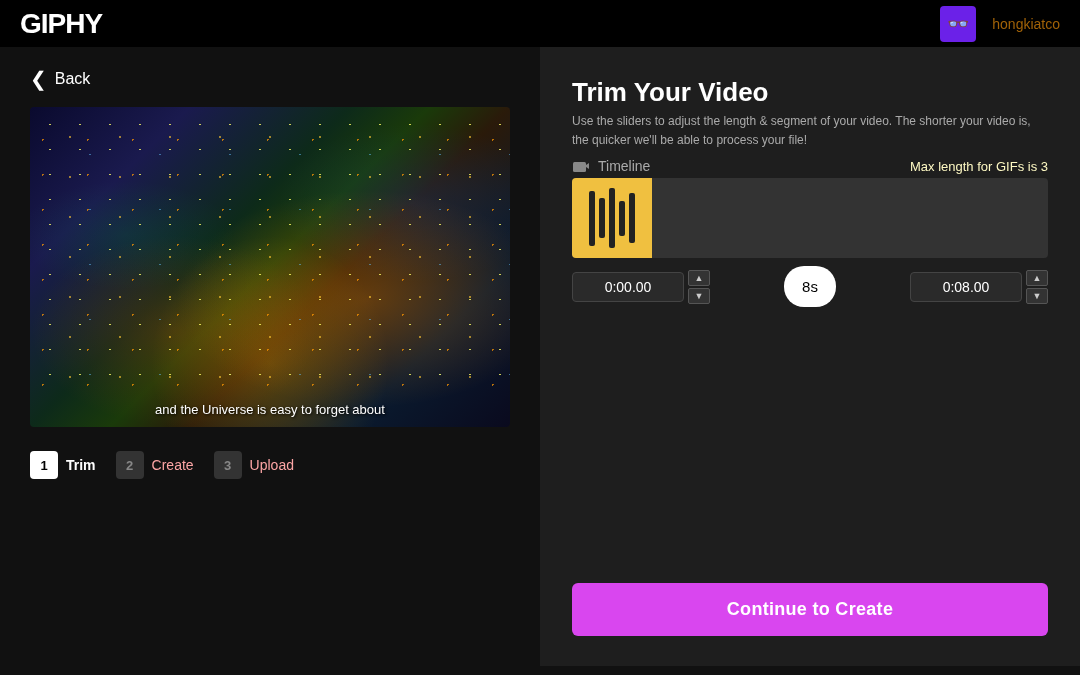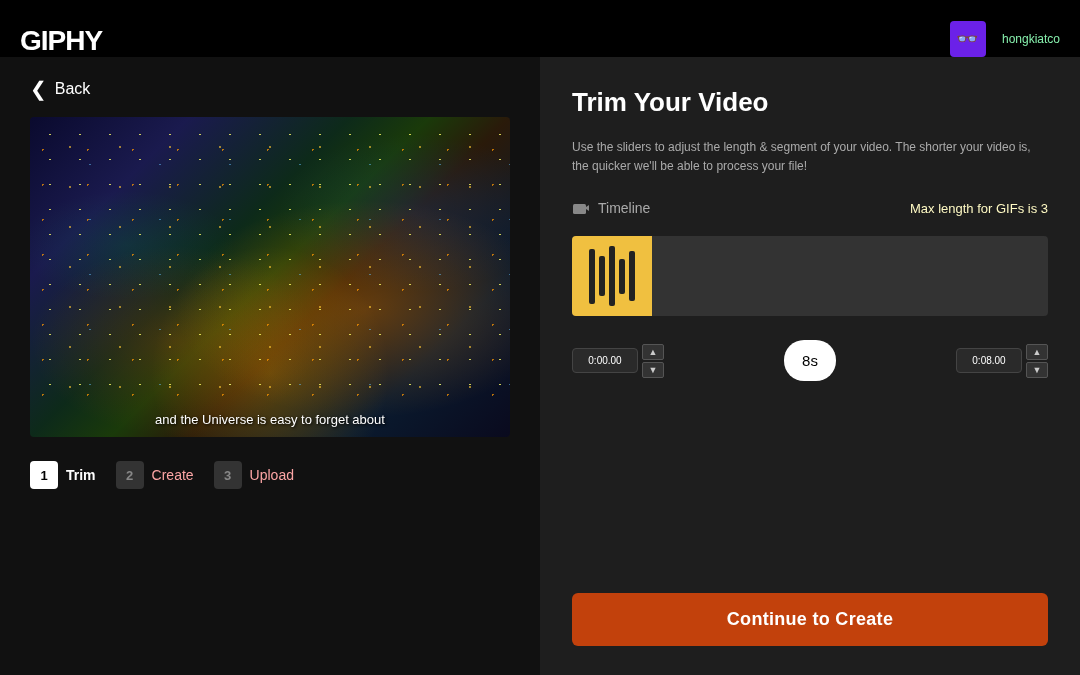--- a/index.html
+++ b/index.html
@@ -9,25 +9,25 @@
       background: #111;
       font-family: -apple-system, BlinkMacSystemFont, 'Segoe UI', Arial, sans-serif;
       color: #fff;
       overflow: hidden;
       position: relative;
     }
 
     
     .header {
       background: #000;
-      height: 57px;
-      display: flex;
-      align-items: flex-end;
+      height: 47px;
+      display: flex;
+      align-items: center;
       justify-content: space-between;
-      padding: 0 20px;
+      padding: 12px 20px;
       position: relative;
       z-index: 10;
     }
     .logo {
       font-size: 28px;
       font-weight: 900;
       color: #fff;
       letter-spacing: -1px;
     }
     .user-avatar {
@@ -40,22 +40,22 @@
       justify-content: center;
       font-size: 18px;
       margin-right: 8px;
     }
     .header-right {
       display: flex;
       align-items: center;
       gap: 8px;
     }
     .username {
-      font-size: 12px;
-      color: #86efac;
+      font-size: 14px;
+      color: #a16207;
     }
 
     
     .main {
       display: flex;
       height: calc(675px - 56px);
     }
 
     
     .left-panel {
@@ -173,21 +173,21 @@
       color: #fca5a5;
     }
 
     
     .right-panel {
       flex: 1;
       background: #1e1e1e;
       padding: 30px 32px;
       display: flex;
       flex-direction: column;
-      gap: 20px;
+      gap: 4px;
     }
 
     .trim-title {
       font-size: 26px;
       font-weight: 700;
       color: #fff;
     }
 
     .trim-desc {
       font-size: 12px;
@@ -260,22 +260,22 @@
       display: flex;
       align-items: center;
       gap: 4px;
     }
     .time-input {
       background: #2a2a2a;
       border: 1px solid #444;
       color: #fff;
       padding: 6px 10px;
       border-radius: 4px;
-      font-size: 10px;
-      width: 66px;
+      font-size: 14px;
+      width: 112px;
       text-align: center;
     }
     .time-arrows {
       display: flex;
       flex-direction: column;
       gap: 2px;
     }
     .time-arrow {
       background: #333;
       border: 1px solid #555;
@@ -293,21 +293,21 @@
       background: #fff;
       color: #000;
       border-radius: 20px;
       padding: 12px 18px;
       font-size: 15px;
       font-weight: 400;
     }
 
     
     .continue-btn {
-      background: #c2410c;
+      background: #d946ef;
       color: #fff;
       border: none;
       border-radius: 6px;
       padding: 16px;
       font-size: 18px;
       font-weight: 700;
       cursor: pointer;
       width: 100%;
       margin-top: auto;
       letter-spacing: 0.3px;

